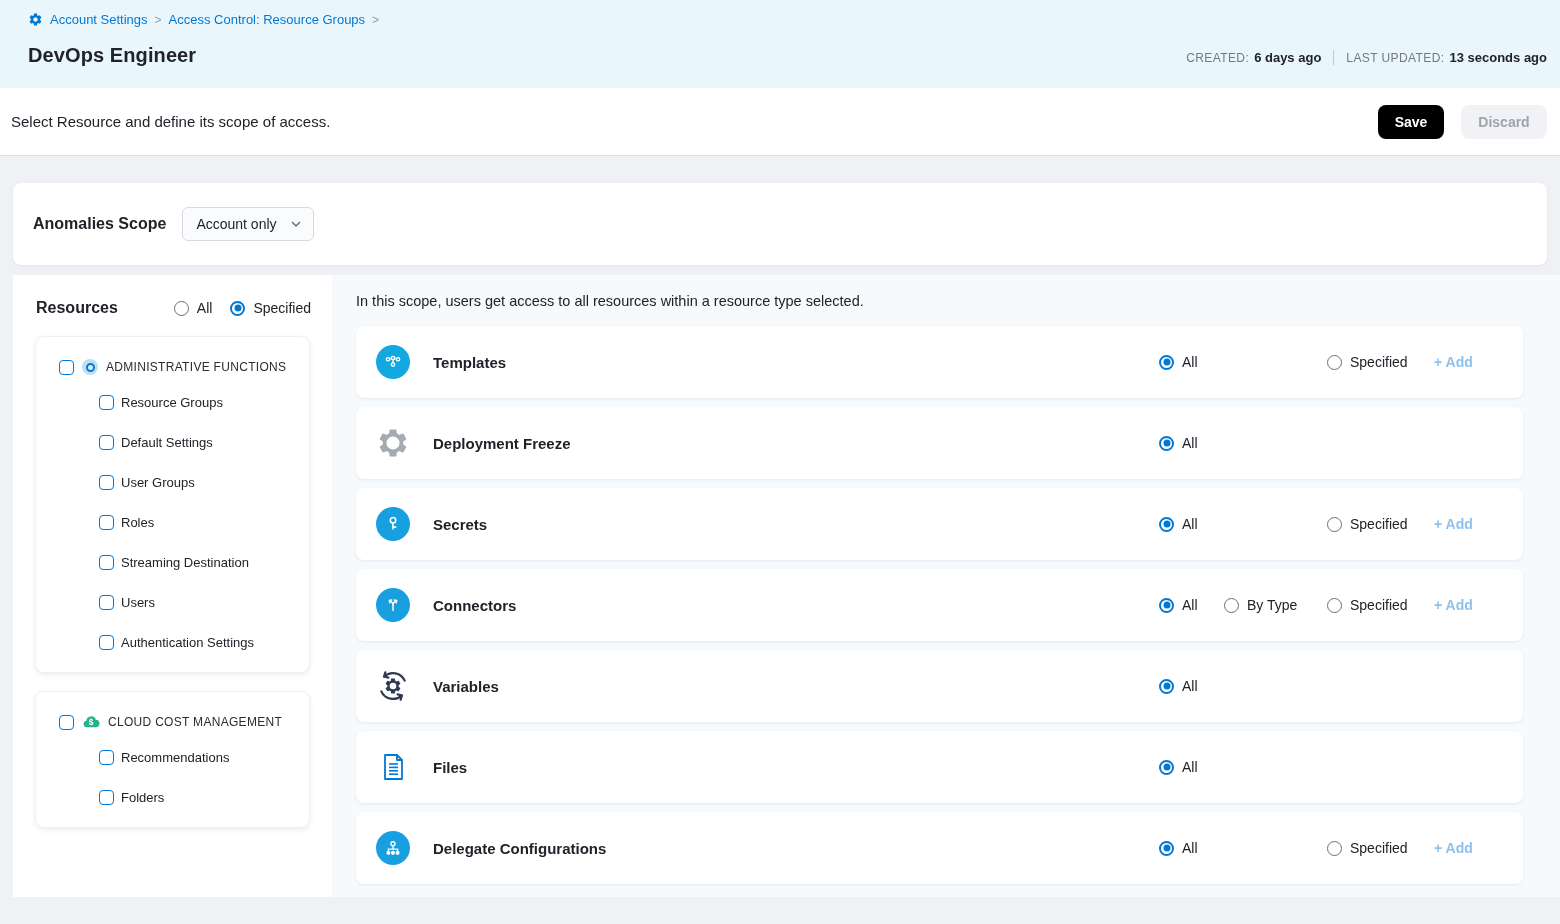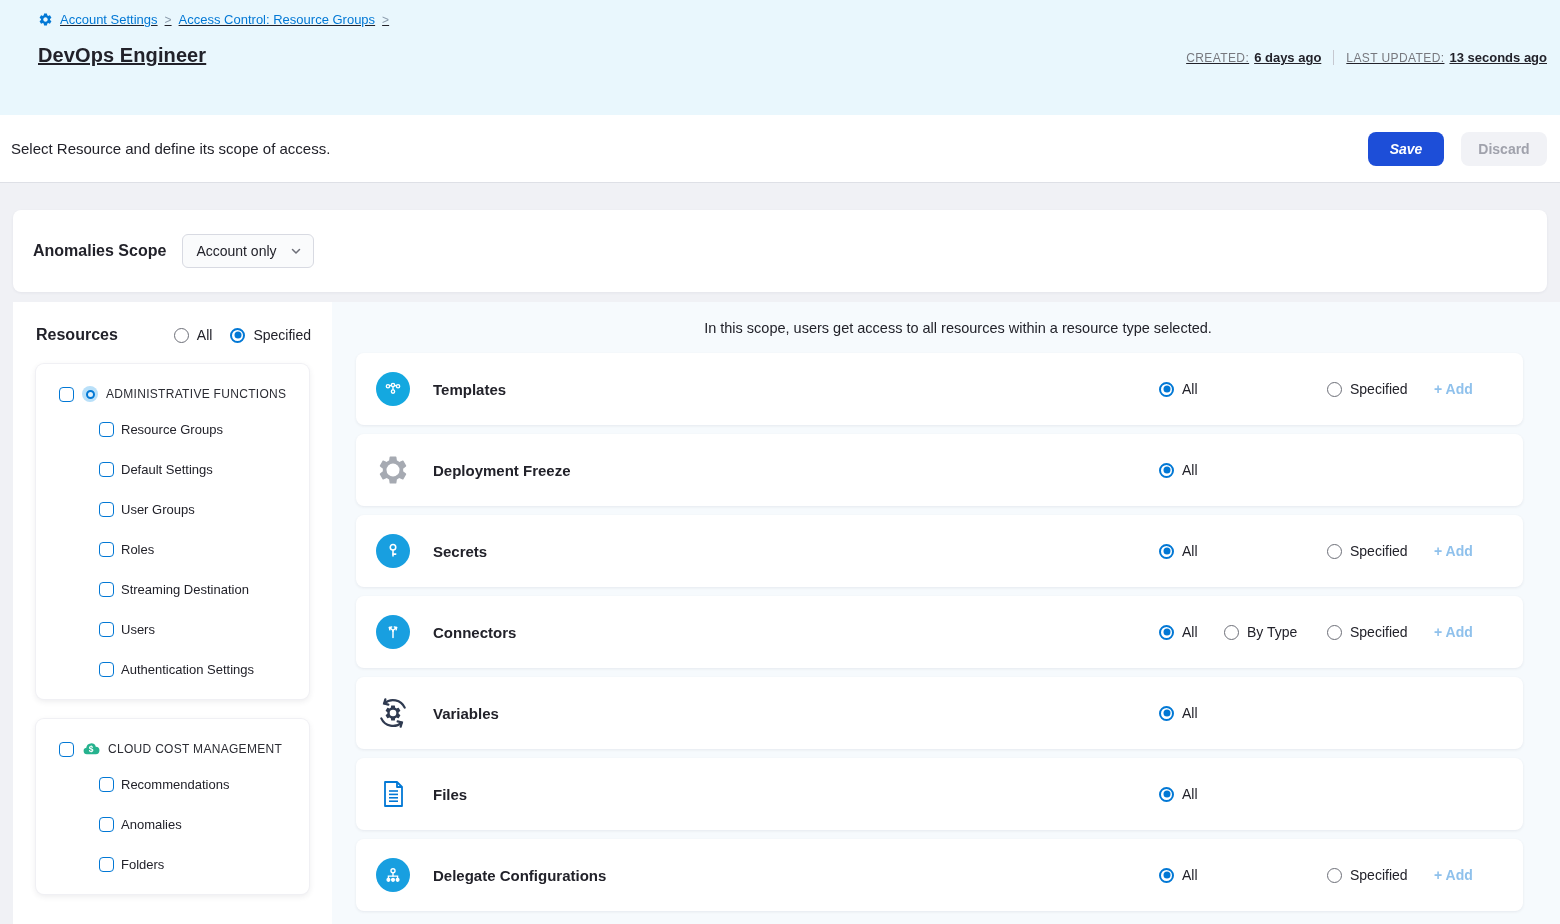--- a/index.html
+++ b/index.html
@@ -1,52 +1,52 @@
 <!DOCTYPE html>
 <html><head>
 <meta charset="utf-8">
 <style>
   * { box-sizing: border-box; margin: 0; padding: 0; }
   html,body { width:1560px; height:924px; overflow:hidden;
     font-family:"Liberation Sans","DejaVu Sans",sans-serif; background:#f0f1f5; color:#22222a; }
 
   
-  .topbar { background:#e9f7fd; height:115px; padding:12px 13px 0 38px;text-decoration:underline; }
+  .topbar { background:#e9f7fd; height:88px; padding:12px 13px 0 28px; }
   .crumbs { display:flex; align-items:center; gap:7px; font-size:13px; }
   .crumb { color:#0278d5; text-decoration:none; cursor:pointer; }
   .crumb-sep { color:#8b9bac; font-size:12px; }
   .title-row { display:flex; align-items:flex-end; justify-content:space-between; margin-top:17px; }
   .page-title { font-size:20px; font-weight:700; letter-spacing:.1px; }
   .meta { display:flex; align-items:flex-start; gap:12px; font-size:12px; padding-bottom:2px; }
   .meta-label { color:#77787e; letter-spacing:.4px; }
   .meta-value { color:#22222a; font-weight:700; font-size:13px; }
   .meta-pair { display:flex; align-items:center; gap:5px; }
   .meta-sep { width:1px; height:15px; background:#c6c8d0; }
 
   
   .toolbar { background:#fff; height:68px; display:flex; align-items:center;
     padding:0 13px 0 11px; border-bottom:1px solid #dee0e6; }
   .toolbar-desc { font-size:15px; }
   .toolbar-actions { margin-left:auto; display:flex; gap:17px; }
   .btn { border:none; border-radius:8px; height:34px; font-size:14px; font-weight:700;
     cursor:pointer; font-family:inherit; }
-  .btn-save { background:#1d4ed8; color:#fff; width:76px;font-style:italic; }
+  .btn-save { background:#000000; color:#fff; width:66px; }
   .btn-discard { background:#f1f2f6; color:#a0a2ac; width:86px; }
 
   
   .scope-card { background:#fff; border-radius:8px; margin:27px 13px 10px;
     height:82px; display:flex; align-items:center; padding-left:20px; gap:16px;
     box-shadow:0 1px 3px rgba(40,41,61,.06); }
   .scope-label { font-size:16px; font-weight:700; }
   .scope-select { display:flex; align-items:center; justify-content:space-between;
     width:132px; height:34px; border:1px solid #d8dae2; border-radius:6px;
     background:#fafbfc; padding:0 11px 0 13px; font-size:14px; cursor:pointer; }
 
   
-  .columns { display:flex; margin-left:13px; height:622px;text-align:center; }
+  .columns { display:flex; margin-left:13px; height:622px; }
   .sidebar { width:319px; background:#fff; padding-top:24px; flex-shrink:0; overflow:hidden; }
   .sidebar-head { display:flex; align-items:center; padding:0 21px 0 23px; }
   .sidebar-title { font-size:16px; font-weight:700; }
   .sidebar-radios { margin-left:auto; display:flex; align-items:center; gap:18px; }
   .radio-pair { display:flex; align-items:center; gap:8px; font-size:14px; cursor:pointer; }
 
   .radio { width:15px; height:15px; border-radius:50%; border:1.5px solid #6d6f78;
     background:#fff; position:relative; flex-shrink:0; cursor:pointer; }
   .radio.checked { border:2px solid #0278d5; }
   .radio.checked::after { content:''; position:absolute; left:50%; top:50%;
@@ -212,24 +212,20 @@
   </span>
             </span>
       <span class="group-label">CLOUD COST MANAGEMENT</span>
     </div>
     <div class="group-items">
   <div class="group-item">
     <span class="cb"></span>
     <span class="item-label">Recommendations</span>
   </div>
 
-  <div class="group-item">
-    <span class="cb"></span>
-    <span class="item-label">Anomalies</span>
-  </div>
 
   <div class="group-item">
     <span class="cb"></span>
     <span class="item-label">Folders</span>
   </div>
 </div>
   </div>
 </div>
   </aside>
 

